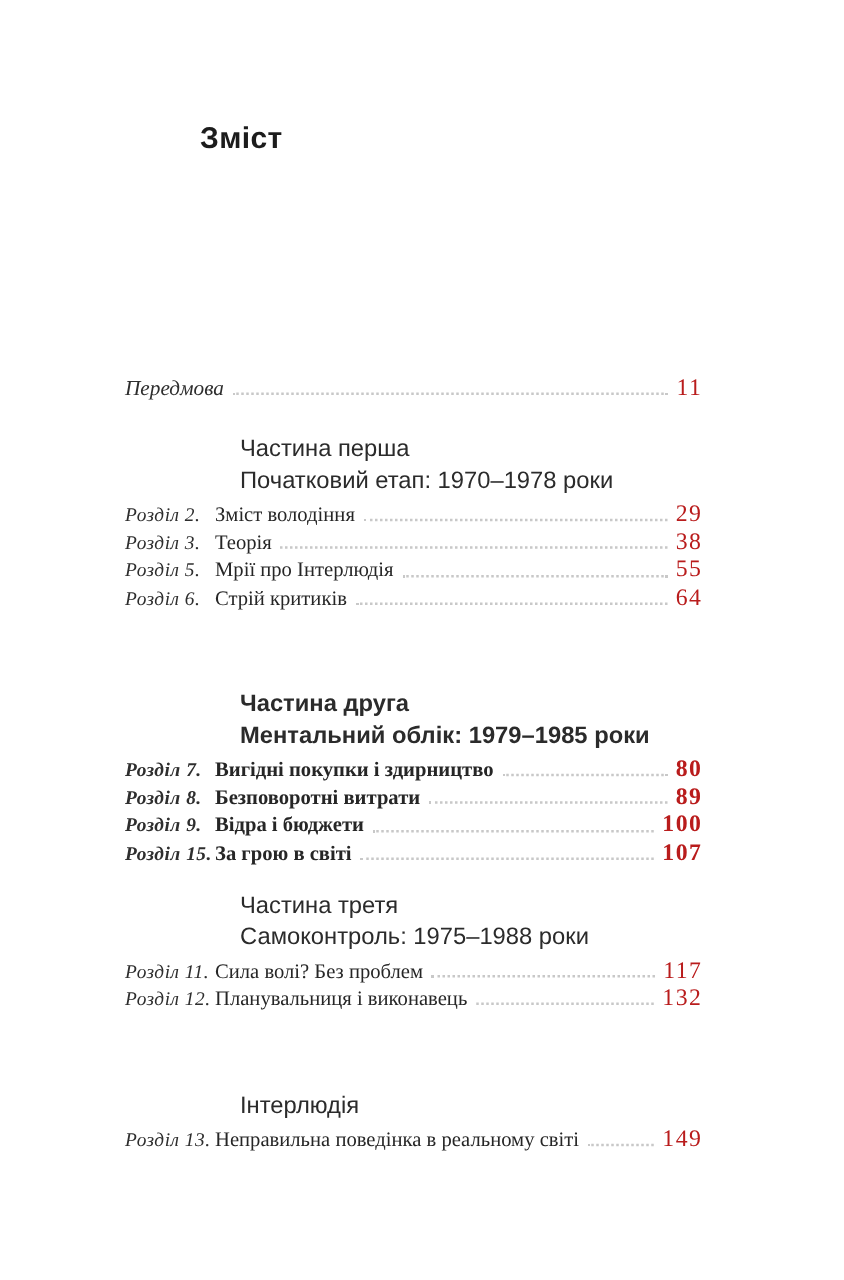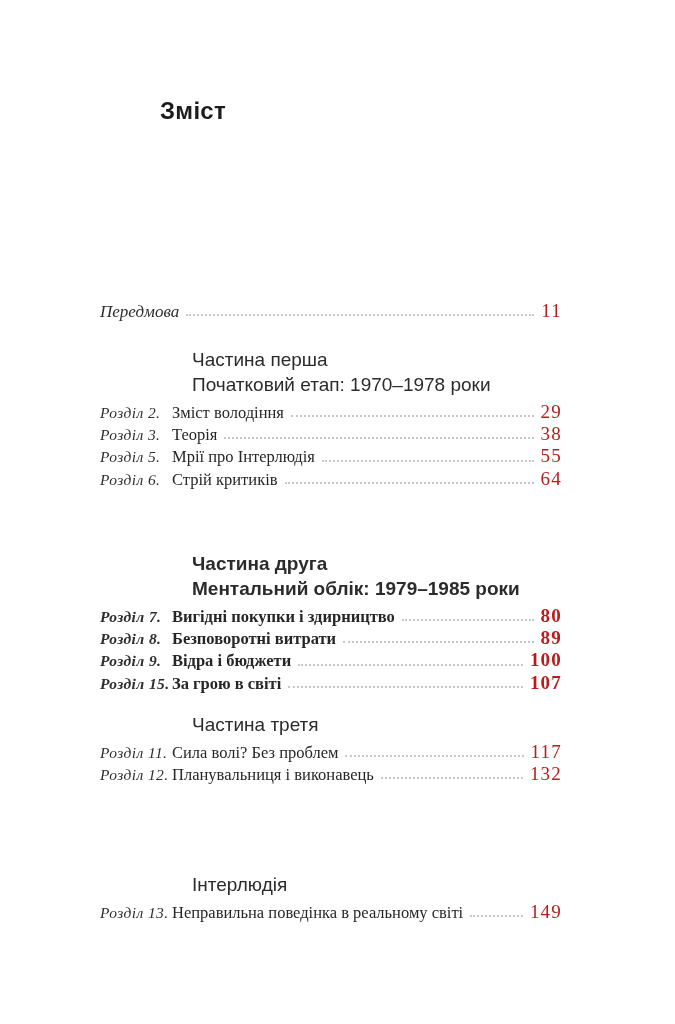--- a/index.html
+++ b/index.html
@@ -153,20 +153,21 @@
       <span class="chapter-num">Розділ 15.</span>
       <span class="chapter-title">За грою в світі</span>
       <span class="leader"></span>
       <span class="page-num">107</span>
     </div>
   </div>
 
   <div class="toc toc-part3">
     <div class="part-heading">
       <div>Частина третя</div>
+      <div>Самоконтроль: 1975–1988 роки</div>
     </div>
     <div class="row">
       <span class="chapter-num">Розділ 11.</span>
       <span class="chapter-title">Сила волі? Без проблем</span>
       <span class="leader"></span>
       <span class="page-num">117</span>
     </div>
     <div class="row">
       <span class="chapter-num">Розділ 12.</span>
       <span class="chapter-title">Планувальниця і виконавець</span>

